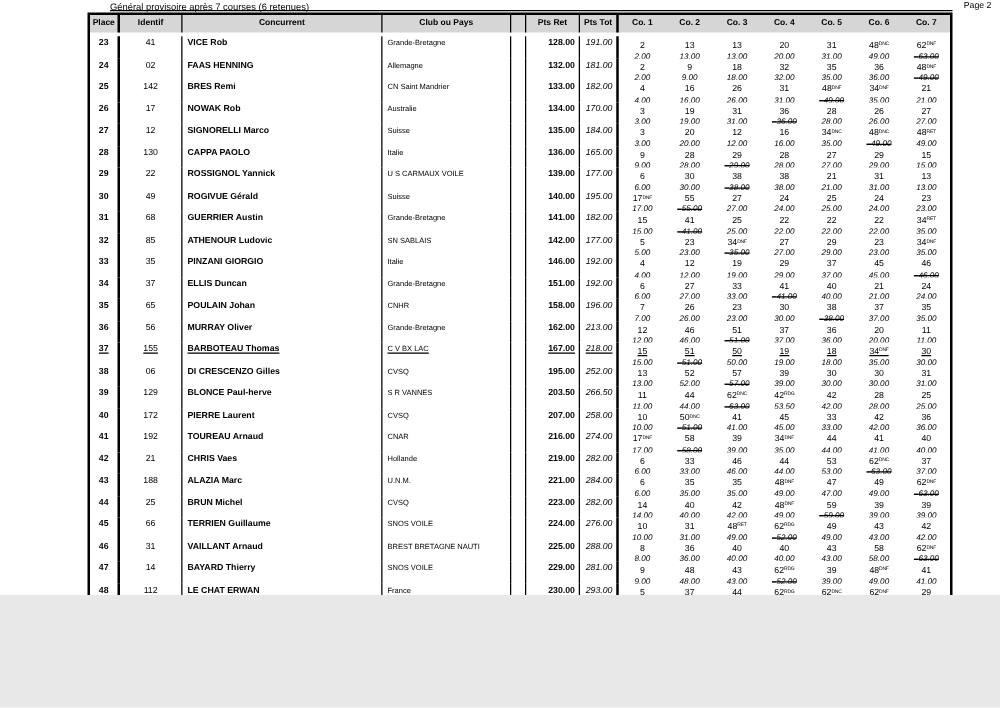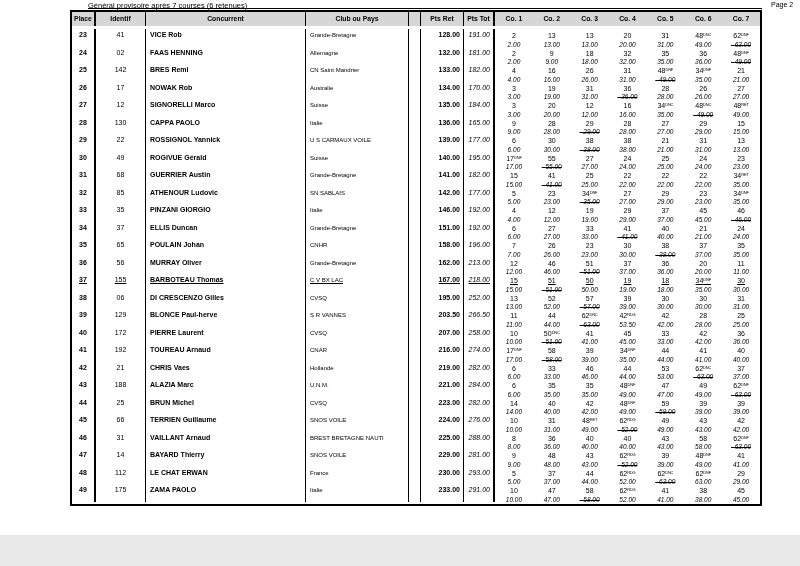--- a/index.html
+++ b/index.html
@@ -1,16 +1,16 @@
 <!DOCTYPE html>
 <html><head>
 <meta charset="utf-8">
 <style>
   html,body{margin:0;padding:0;background:#e8e8e8;}
-  .page{position:relative;width:800px;height:535px;background:#ffffff;
+  .page{position:relative;width:800px;height:476px;background:#ffffff;
         font-family:"Liberation Sans",sans-serif;color:#000;overflow:hidden;}
   .title{position:absolute;left:88px;top:1px;font-size:7.5px;}
   .page-num{position:absolute;left:771px;top:1px;font-size:7px;}
   .title-rule{position:absolute;left:88px;top:8px;width:674px;height:1px;background:#000;}
 
   .tbl{position:absolute;left:70px;top:10px;width:692px;border:2px solid #000;box-sizing:border-box;background:#fff;}
   .grid{display:grid;grid-template-columns:24px 50px 160px 103px 12px 43px 31px 1fr;}
 
   .thead{background:#d6d6d6;height:14px;font-size:6.8px;font-weight:bold;}
   .thead .c{line-height:14px;}

